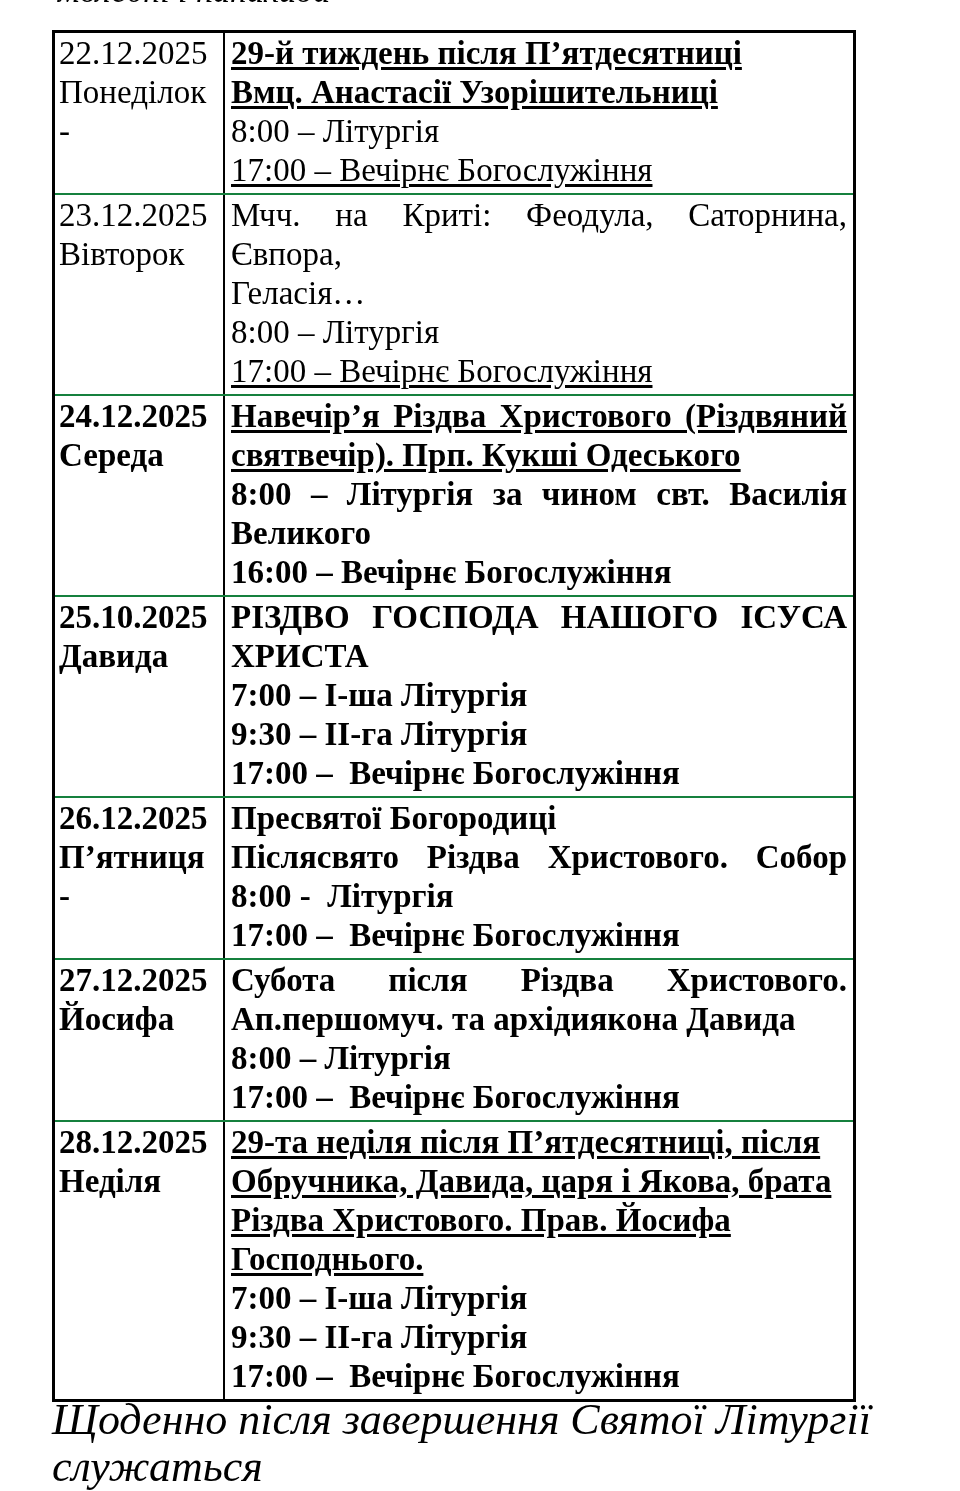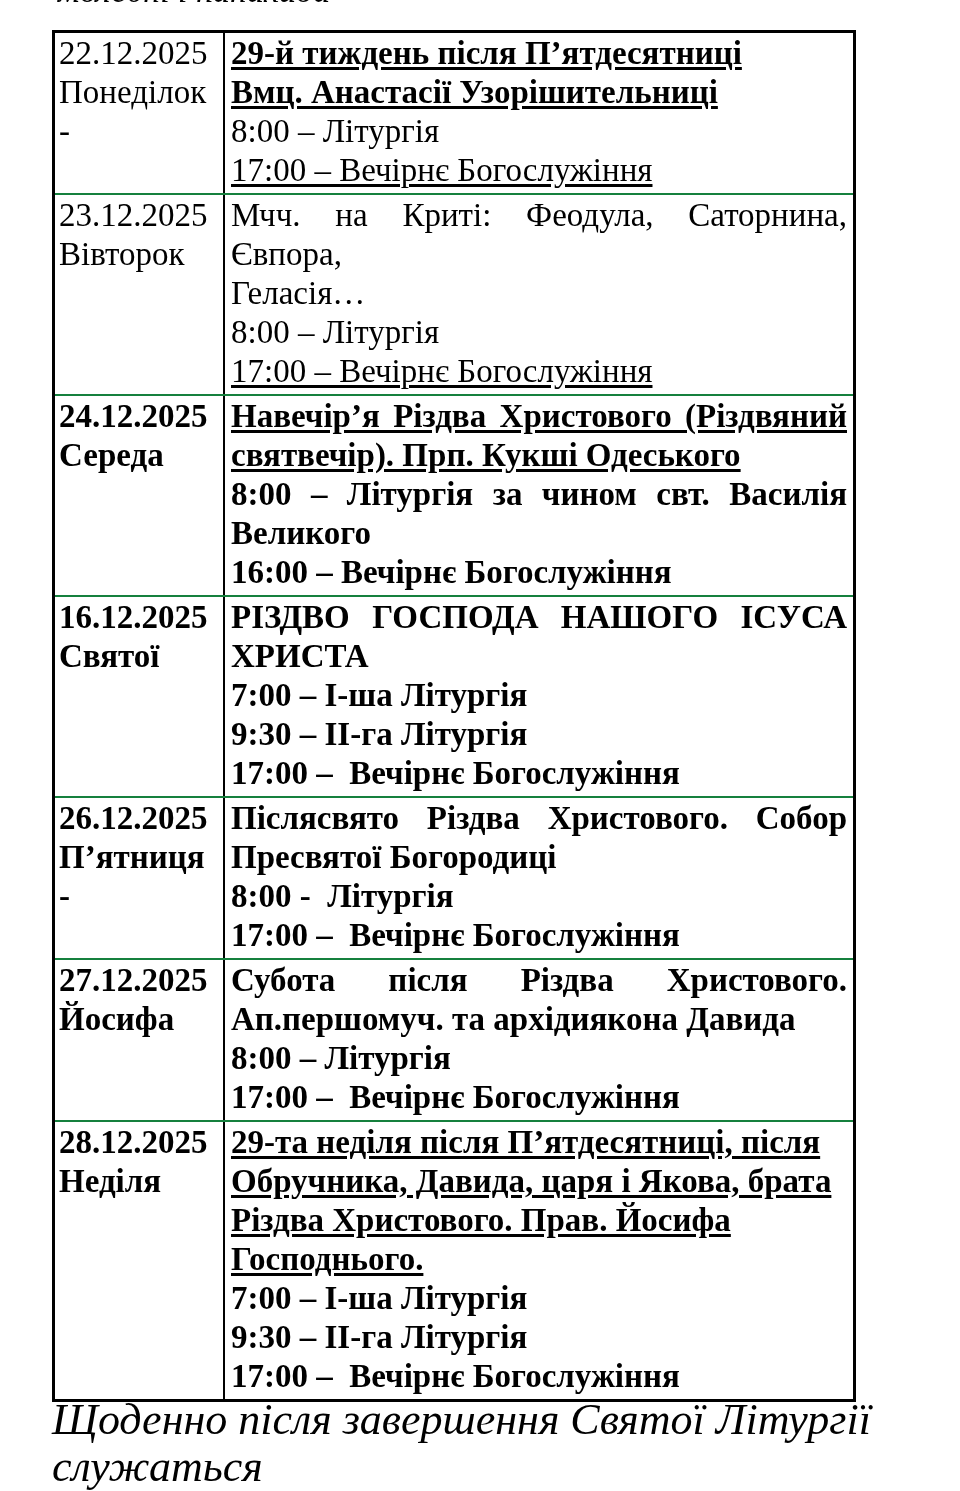--- a/index.html
+++ b/index.html
@@ -105,40 +105,40 @@
         <div class="content-cell">
           <div class="line b u j">Навечір’я Різдва Христового (Різдвяний</div>
           <div class="line b u">святвечір). Прп. Кукші Одеського</div>
           <div class="line b j">8:00 – Літургія за чином свт. Василія</div>
           <div class="line b">Великого</div>
           <div class="line b">16:00 – Вечірнє Богослужіння</div>
         </div>
       </div>
       <div class="row">
         <div class="date-cell">
-          <div class="line b">16.12.2025</div>
-          <div class="line b">Святої</div>
+          <div class="line b">25.10.2025</div>
+          <div class="line b">Давида</div>
         </div>
         <div class="content-cell">
           <div class="line b j">РІЗДВО ГОСПОДА НАШОГО ІСУСА</div>
           <div class="line b">ХРИСТА</div>
           <div class="line b">7:00 – І-ша Літургія</div>
           <div class="line b">9:30 – ІІ-га Літургія</div>
           <div class="line b">17:00 –  Вечірнє Богослужіння</div>
         </div>
       </div>
       <div class="row">
         <div class="date-cell">
           <div class="line b">26.12.2025</div>
           <div class="line b">П’ятниця</div>
           <div class="line b">-</div>
         </div>
         <div class="content-cell">
+          <div class="line b">Пресвятої Богородиці</div>
           <div class="line b j">Післясвято Різдва Христового. Собор</div>
-          <div class="line b">Пресвятої Богородиці</div>
           <div class="line b">8:00 -  Літургія</div>
           <div class="line b">17:00 –  Вечірнє Богослужіння</div>
         </div>
       </div>
       <div class="row">
         <div class="date-cell">
           <div class="line b">27.12.2025</div>
           <div class="line b">Йосифа</div>
         </div>
         <div class="content-cell">

